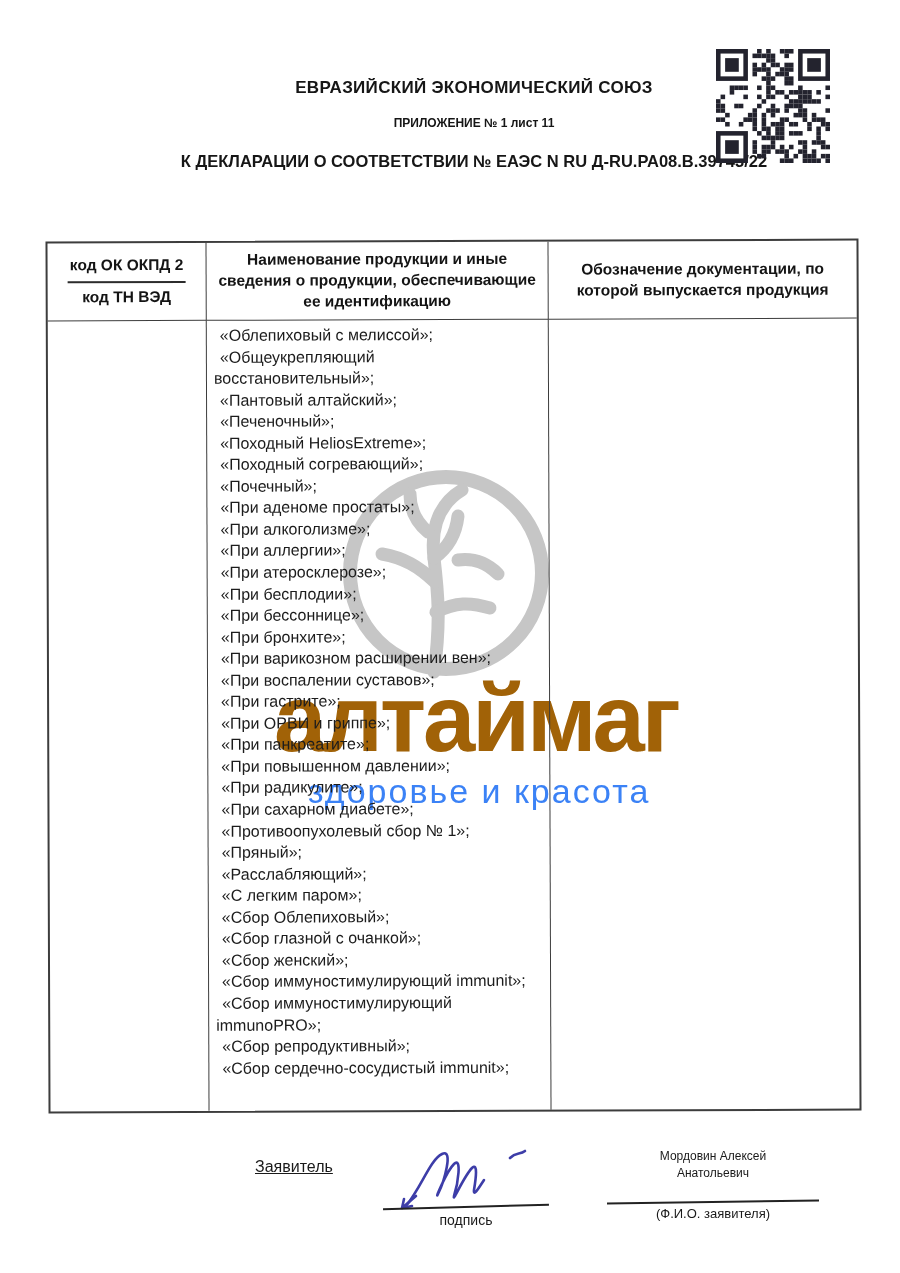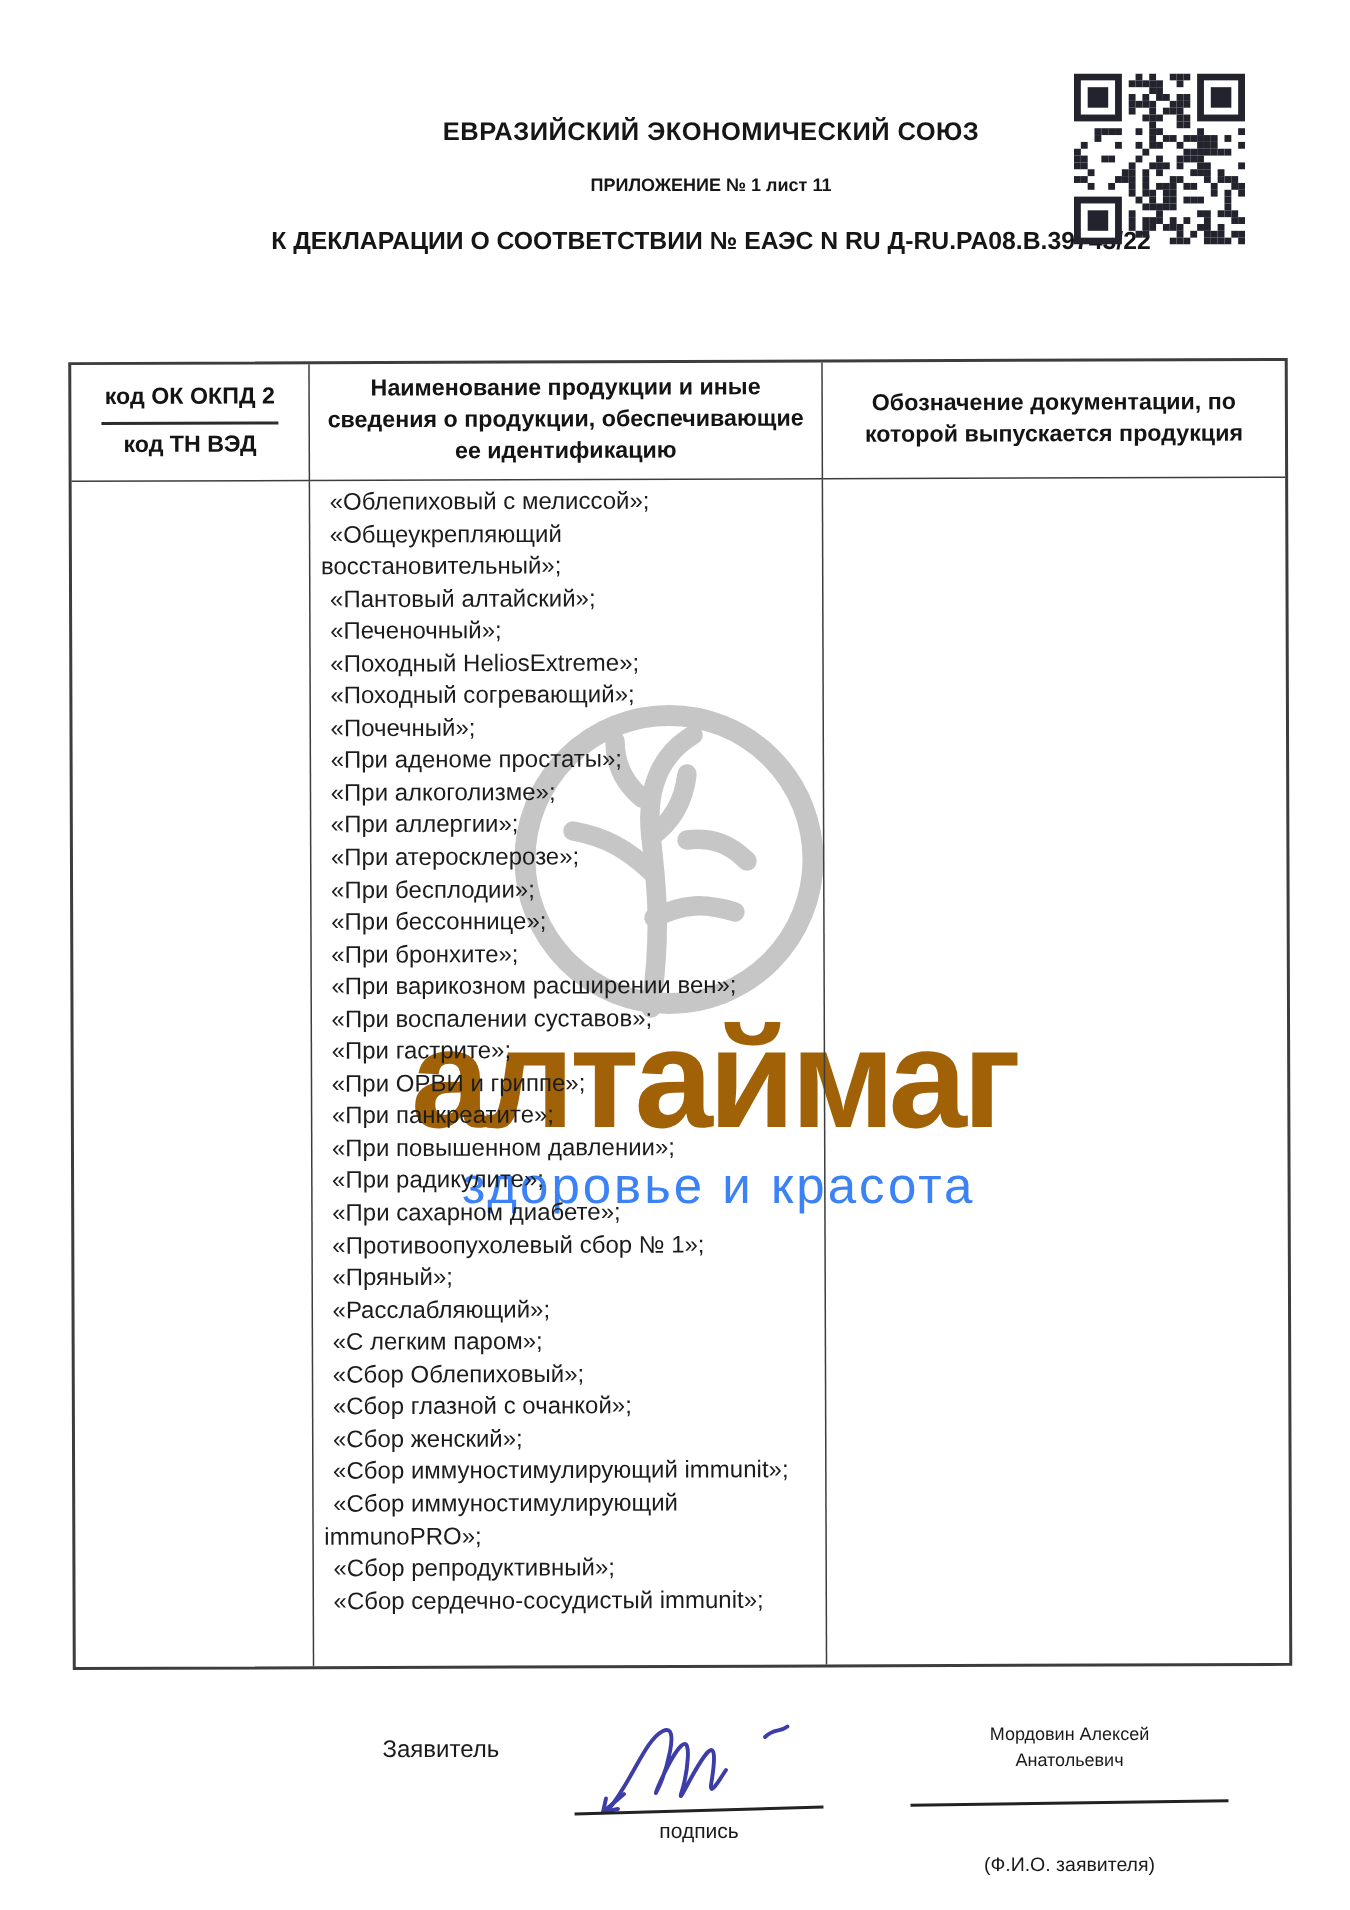--- a/index.html
+++ b/index.html
@@ -46,29 +46,29 @@
     text-align:center;line-height:1.35;padding:2px 8px;}
   .col1-sep{width:118px;border-top:2px solid #2c2c2c;margin:5px 0 4px 0;}
   #body-products{
     padding:4px 8px 0 7px;font-size:16px;line-height:21.55px;color:#1c1c1c;
     overflow:hidden;
   }
   .product-item{white-space:pre-line;text-indent:6px;}
 
   
   .ftxt{position:absolute;color:#1a1a1a;z-index:2;}
-  #applicant-label{left:255px;top:1158px;font-size:16px;}
+  #applicant-label{left:255px;top:1158px;font-size:16px;text-decoration:underline;}
   #sig-wrap{position:absolute;left:392px;top:1142px;width:160px;height:72px;z-index:2;}
   #sig-line{position:absolute;left:383px;top:1206px;width:166px;border-top:2px solid #222;
     transform:rotate(-1.6deg);z-index:2;}
   #sig-caption{left:383px;top:1212px;width:166px;text-align:center;font-size:14px;}
   #name-block{left:632px;top:1148px;width:162px;text-align:center;font-size:12px;line-height:17px;}
   #name-line{position:absolute;left:607px;top:1201px;width:212px;border-top:2px solid #222;
     transform:rotate(-0.8deg);z-index:2;}
-  #name-caption{left:607px;top:1206px;width:212px;text-align:center;font-size:13px;margin-top:29px;}
+  #name-caption{left:607px;top:1206px;width:212px;text-align:center;font-size:13px;}
 </style>
 </head>
 <body>
 
 <div id="page">
 
   <div id="watermark">
     <svg id="wm-logo" viewBox="0 0 216 222" fill="none">
       <circle cx="108" cy="111" r="96" stroke="#c6c6c6" stroke-width="14"></circle>
       <g stroke="#c6c6c6" stroke-width="13" stroke-linecap="round" fill="none">

